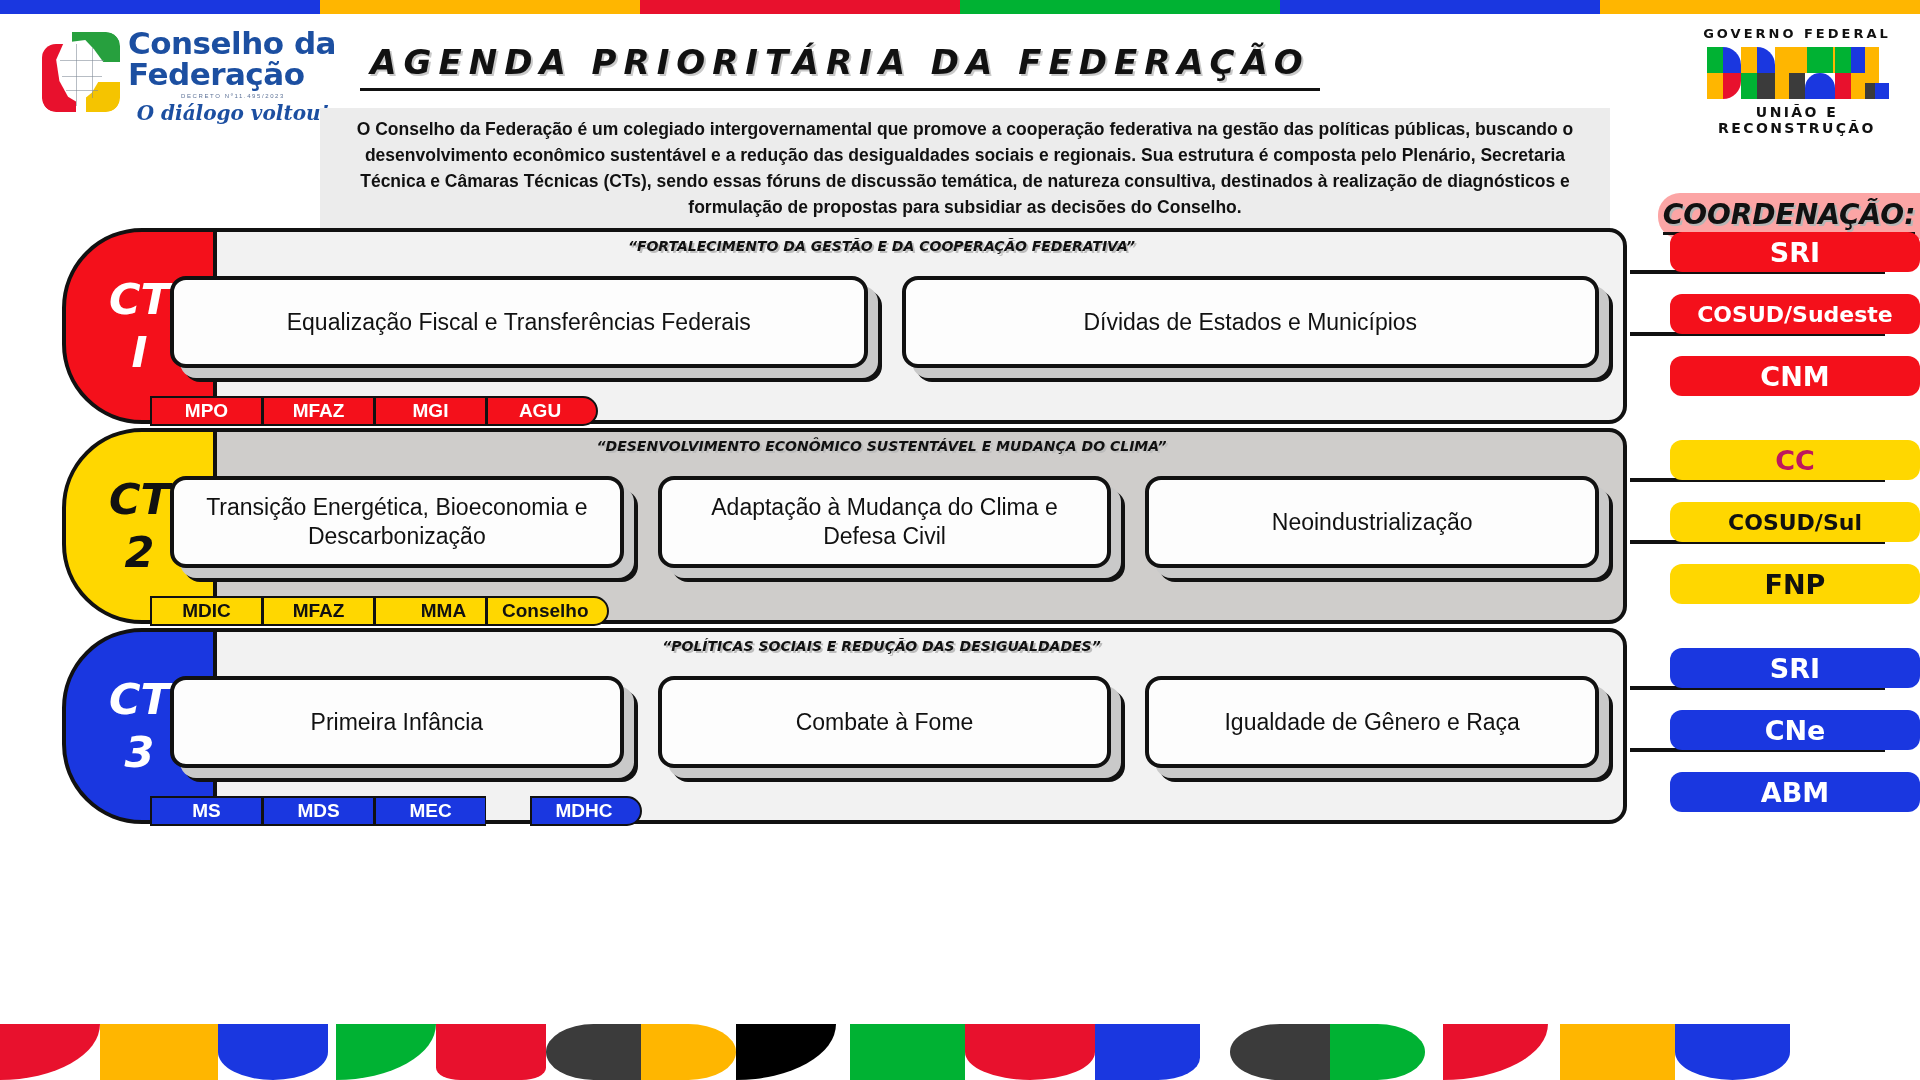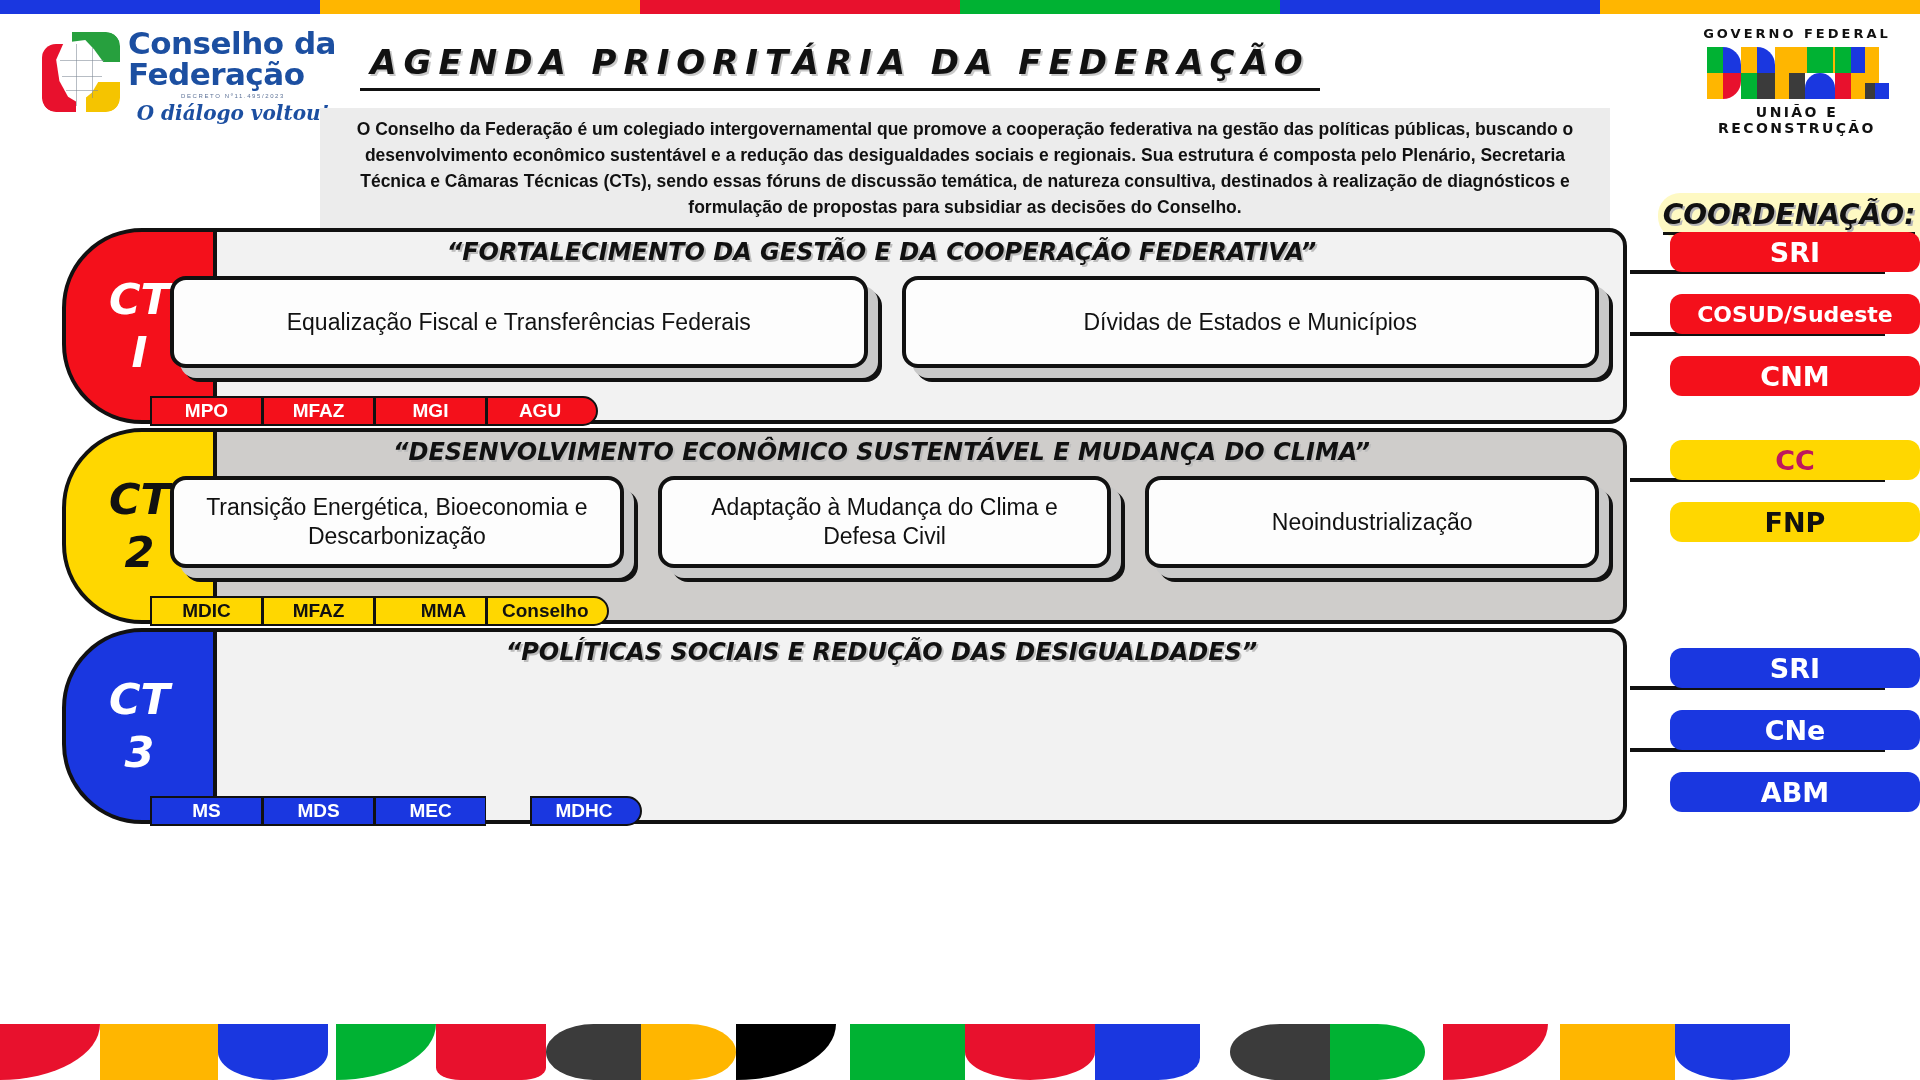--- a/index.html
+++ b/index.html
@@ -50,21 +50,21 @@
   
   .gov { position: absolute; right: 28px; top: 26px; width: 190px; text-align: center; }
   .gov-top { font-family: "DejaVu Sans", sans-serif; font-weight: bold; font-size: 13px; letter-spacing: 3px; color: #111; }
   .gov-mark { position: relative; width: 180px; height: 52px; margin: 6px auto 0; }
   .gov-mark i { position: absolute; display: block; }
   .gov-bot { font-family: "DejaVu Sans", sans-serif; font-weight: bold; font-size: 14px; letter-spacing: 2.4px; color: #111; margin-top: 5px; }
 
   
   .coord-banner {
     position: absolute; right: 0; top: 193px; width: 262px; height: 46px;
-    background: #fef9c3; border-radius: 22px 0 0 22px;
+    background: #fca5a5; border-radius: 22px 0 0 22px;
     display: flex; align-items: center; justify-content: center;
   }
   .coord-banner span {
     font-family: "DejaVu Sans", sans-serif; font-weight: bold; font-style: italic;
     font-size: 28px; color: #111; text-shadow: 2px 2px 0 #b5b5b5;
     border-bottom: 3px solid #111; padding-bottom: 1px;
   }
 
   
   .ct-row { position: absolute; left: 62px; width: 1565px; }
@@ -77,21 +77,21 @@
   }
   .ct-badge .ct-t { font-size: 43px; }
   .ct-badge .ct-n { font-size: 43px; margin-top: 10px; }
   .ct-panel {
     position: absolute; left: 88px; top: 0; right: 0; height: 100%;
     border: 4px solid #111; border-radius: 18px; z-index: 2;
   }
   .ct-heading {
     position: absolute; left: 90px; right: 16px; top: 10px; text-align: center;
     font-family: "DejaVu Sans", sans-serif; font-weight: bold; font-style: italic;
-    font-size: 24px; color: #111; text-shadow: 2px 2px 0 #bdbdbd; z-index: 4;
+    font-size: 14px; color: #111; text-shadow: 2px 2px 0 #bdbdbd; z-index: 4;
   }
   .cards { position: absolute; left: 108px; right: 28px; top: 48px; display: flex; gap: 34px; z-index: 4; }
   .card { flex: 1; position: relative; }
   .card-inner {
     position: relative; background: #fdfdfd; border: 4px solid #111; border-radius: 16px;
     min-height: 92px; display: flex; align-items: center; justify-content: center;
     text-align: center; font-size: 23px; line-height: 29px; color: #111; padding: 8px 14px;
     box-shadow: 10px 10px 0 0 #c9c9c9, 14px 14px 0 0 #111;
   }
   .minbar { position: absolute; left: 88px; bottom: -2px; display: flex; z-index: 6; height: 30px; }
@@ -235,20 +235,31 @@
           <div class="mi" style="background: rgb(255, 215, 0); color: rgb(17, 17, 17);">Conselho</div>
         </div>
       </div>
       <div class="ct-row" style="top: 628px; height: 196px;">
         <div class="ct-panel" style="background: rgb(242, 242, 242);"></div>
         <div class="ct-badge" style="background: rgb(26, 55, 224); color: rgb(255, 255, 255);">
           <div class="ct-t">CT</div>
           <div class="ct-n">3</div>
         </div>
         <div class="ct-heading">“POLÍTICAS SOCIAIS E REDUÇÃO DAS DESIGUALDADES”</div>
+        <div class="cards">
+          <div class="card">
+            <div class="card-inner">Primeira Infância</div>
+          </div>
+          <div class="card">
+            <div class="card-inner">Combate à Fome</div>
+          </div>
+          <div class="card">
+            <div class="card-inner">Igualdade de Gênero e Raça</div>
+          </div>
+        </div>
         <div class="minbar">
           <div class="mi" style="background: rgb(26, 55, 224); color: rgb(255, 255, 255);">MS</div>
           <div class="mi" style="background: rgb(26, 55, 224); color: rgb(255, 255, 255);">MDS</div>
           <div class="mi" style="background: rgb(26, 55, 224); color: rgb(255, 255, 255);">MEC</div>
           <div class="mi" style="background: rgb(26, 55, 224); color: rgb(255, 255, 255); margin-left: 44px;">MDHC</div>
         </div>
       </div>
     </div>
 
   <div id="coord-container">
@@ -262,20 +273,24 @@
           <div class="coord-pill" style="background: rgb(244, 16, 27); color: rgb(255, 255, 255); font-size: 22px;">COSUD/Sudeste</div>
         </div>
         <div class="coord-item">
           <div class="coord-pill" style="background: rgb(244, 16, 27); color: rgb(255, 255, 255);">CNM</div>
         </div>
       </div>
       <div class="coord-col" style="top: 440px;">
         <div class="coord-item">
           <div class="coord-line"></div>
           <div class="coord-pill" style="background: rgb(255, 215, 0); color: #be185d; margin-left: 44px;">CC</div>
+        </div>
+        <div class="coord-item">
+          <div class="coord-line"></div>
+          <div class="coord-pill" style="background: rgb(255, 215, 0); color: rgb(17, 17, 17); font-size: 22px;">COSUD/Sul</div>
         </div>
         <div class="coord-item">
           <div class="coord-pill" style="background: rgb(255, 215, 0); color: rgb(17, 17, 17);">FNP</div>
         </div>
       </div>
       <div class="coord-col" style="top: 648px;">
         <div class="coord-item">
           <div class="coord-line"></div>
           <div class="coord-pill" style="background: rgb(26, 55, 224); color: rgb(255, 255, 255);">SRI</div>
         </div>

